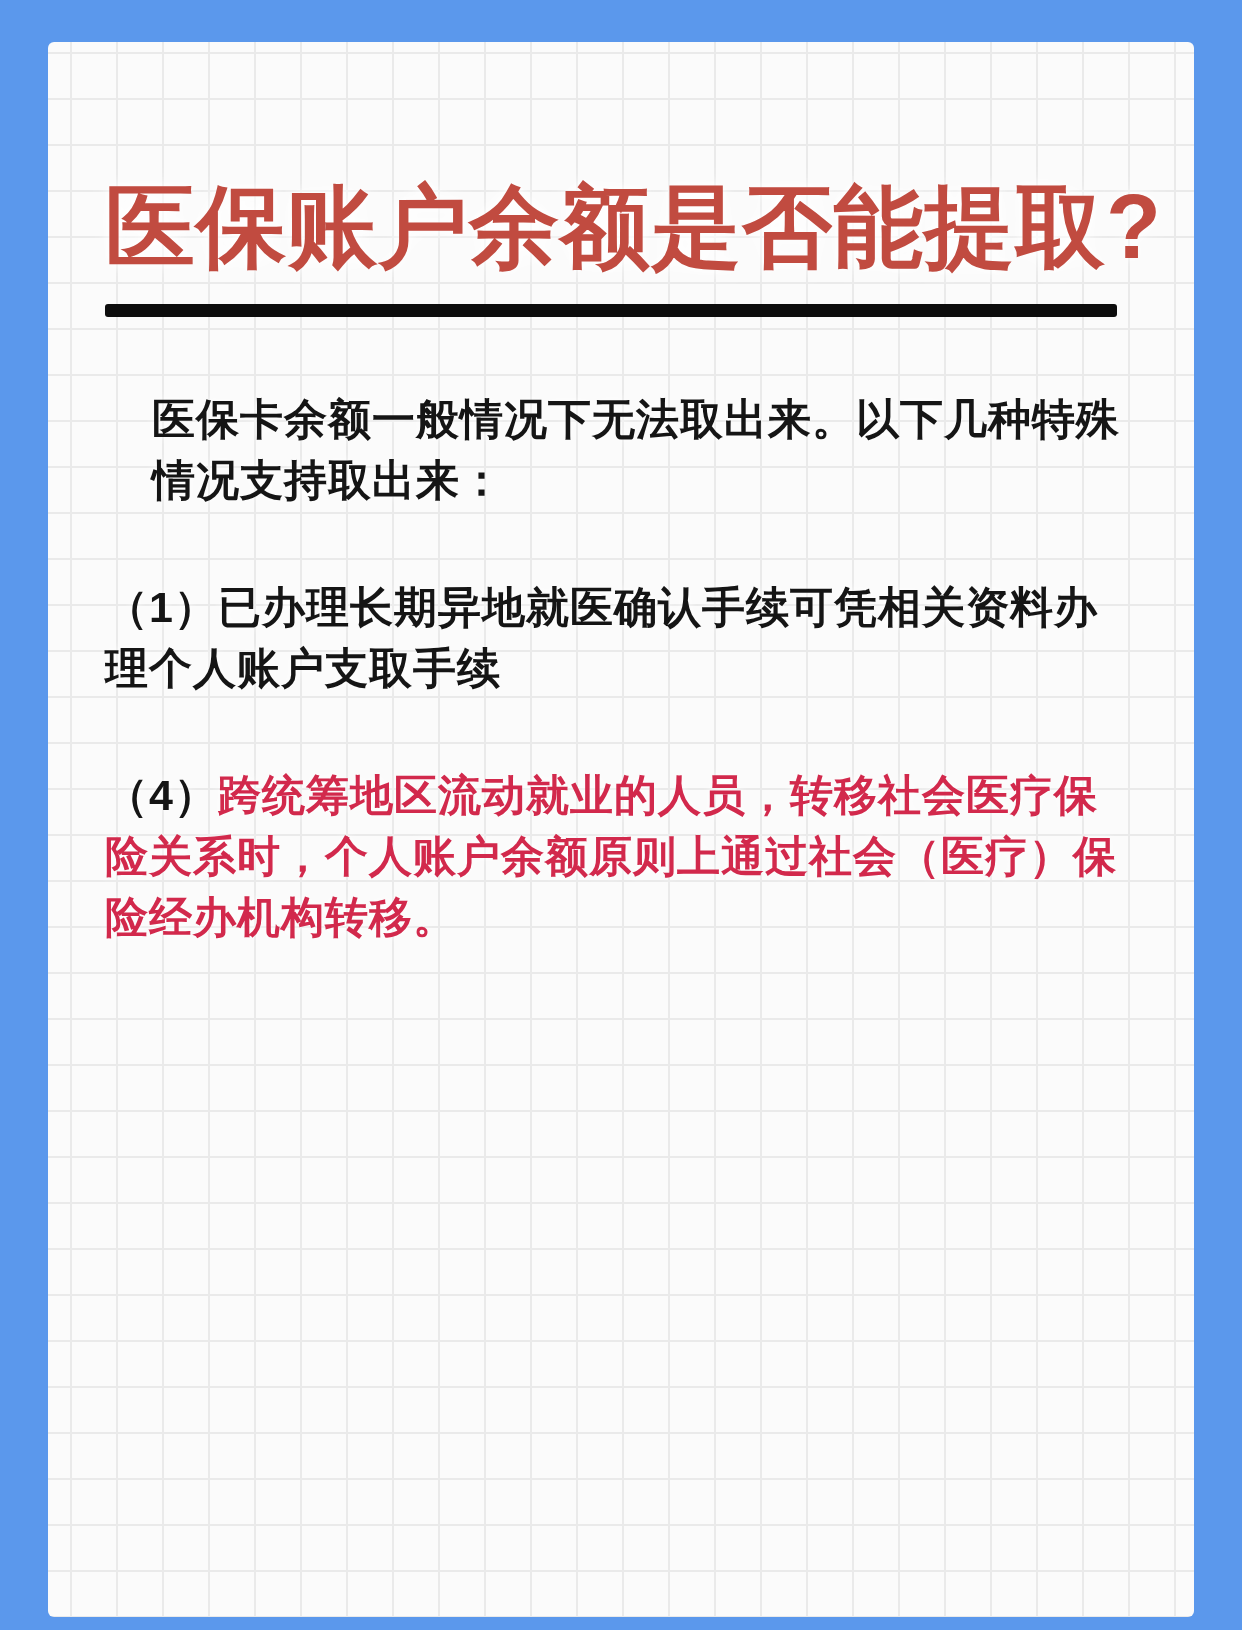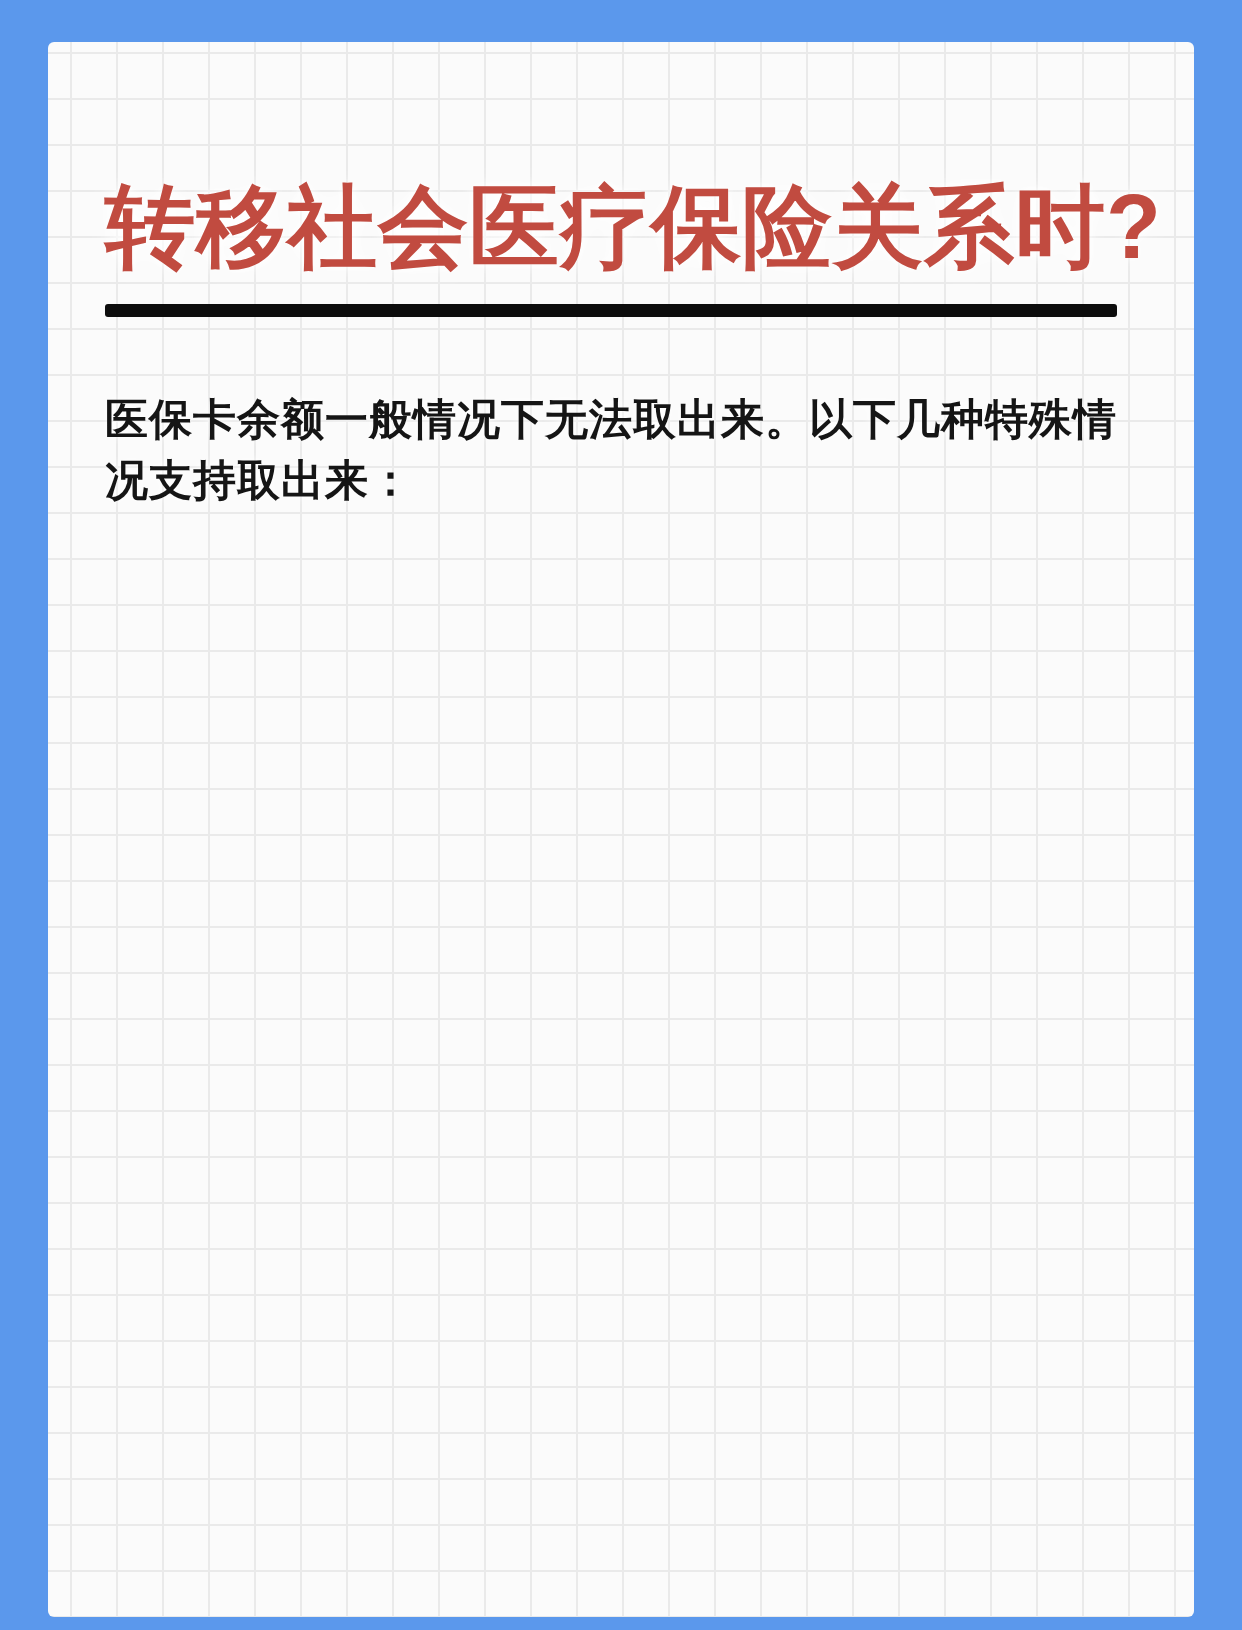--- a/index.html
+++ b/index.html
@@ -53,23 +53,25 @@
   .intro { margin-top: 72px; }
   .item  { margin-top: 66px; }
   .item-prefix { font-weight: 700; }
 </style>
 </head>
 <body>
 
 <div class="card">
   <div class="content">
 
-    <h1 class="title" style="color: rgb(193, 75, 64);">转移社会医疗保险关系时?</h1>
+    <h1 class="title" style="color: rgb(193, 75, 64);">医保账户余额是否能提取?</h1>
 
     <div class="divider" style="background: rgb(13, 13, 13);"></div>
 
-    <p class="para intro" style="color: rgb(21, 21, 21);">医保卡余额一般情况下无法取出来。以下几种特殊情况支持取出来：</p>
+    <p class="para intro" style="color: rgb(21, 21, 21); margin-left: 47px;">医保卡余额一般情况下无法取出来。以下几种特殊情况支持取出来：</p>
 
     <div>
+        <p class="para item"><span class="item-prefix" style="color: rgb(21, 21, 21);">（1）</span><span style="color: rgb(21, 21, 21);">已办理长期异地就医确认手续可凭相关资料办理个人账户支取手续</span></p>
+        <p class="para item"><span class="item-prefix" style="color: rgb(21, 21, 21);">（4）</span><span style="color: rgb(210, 41, 76);">跨统筹地区流动就业的人员，转移社会医疗保险关系时，个人账户余额原则上通过社会（医疗）保险经办机构转移。</span></p>
       </div>
 
   </div>
 </div>
 
 </body></html>

